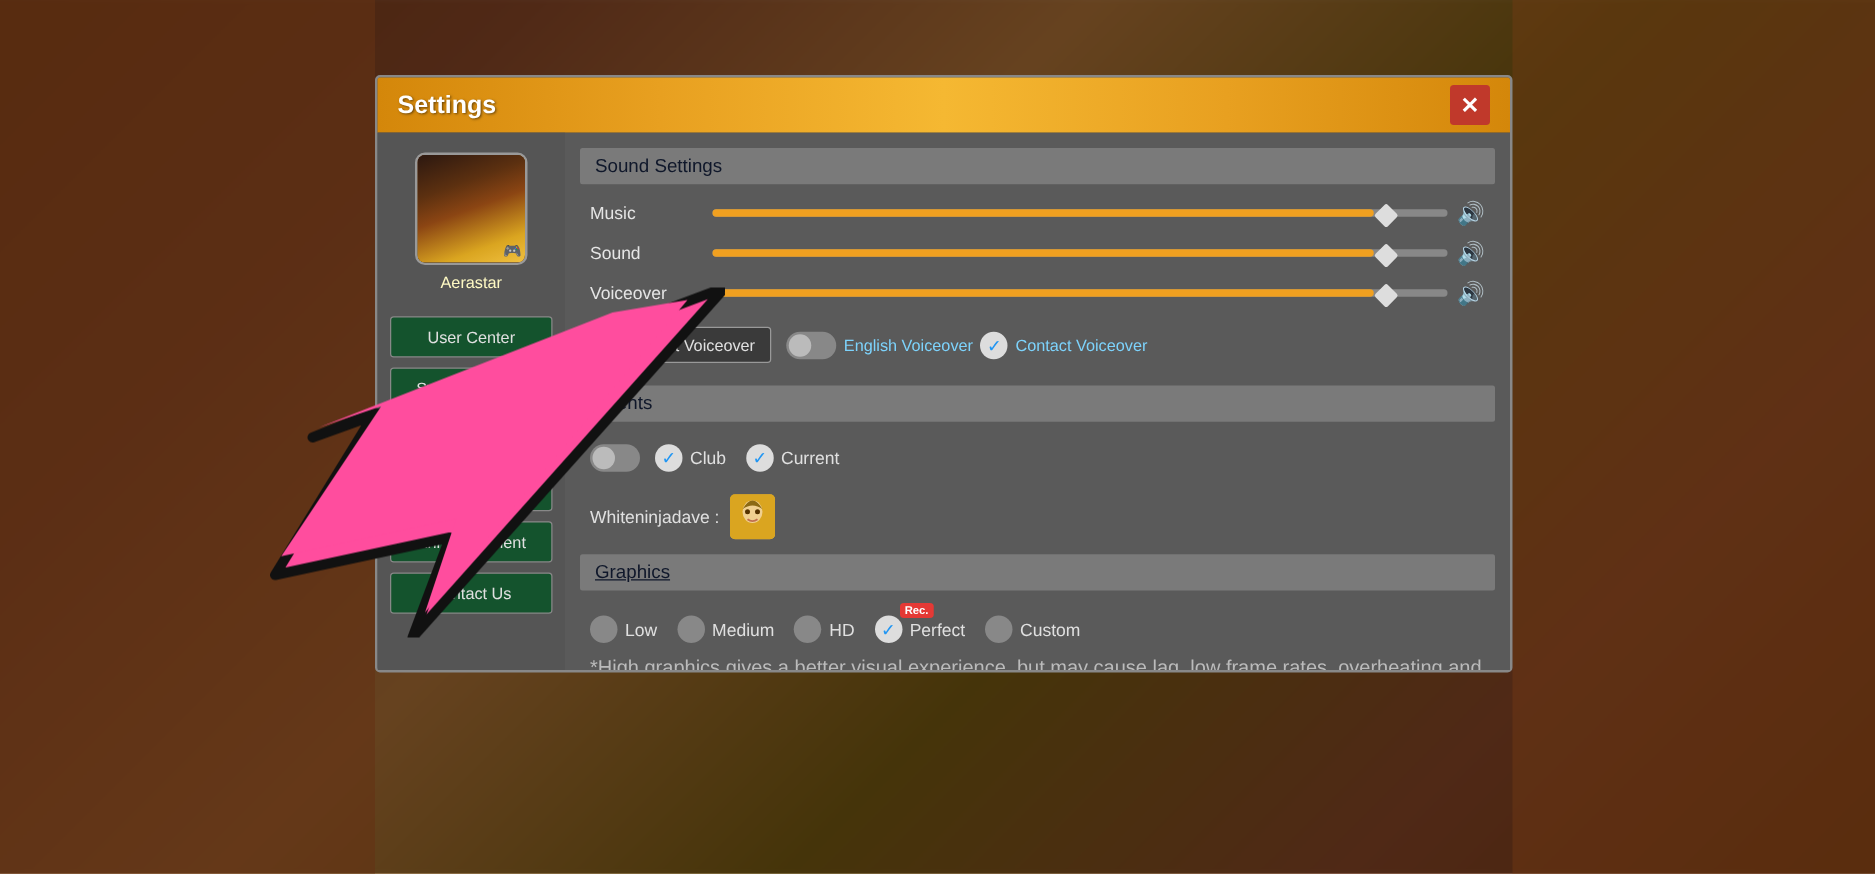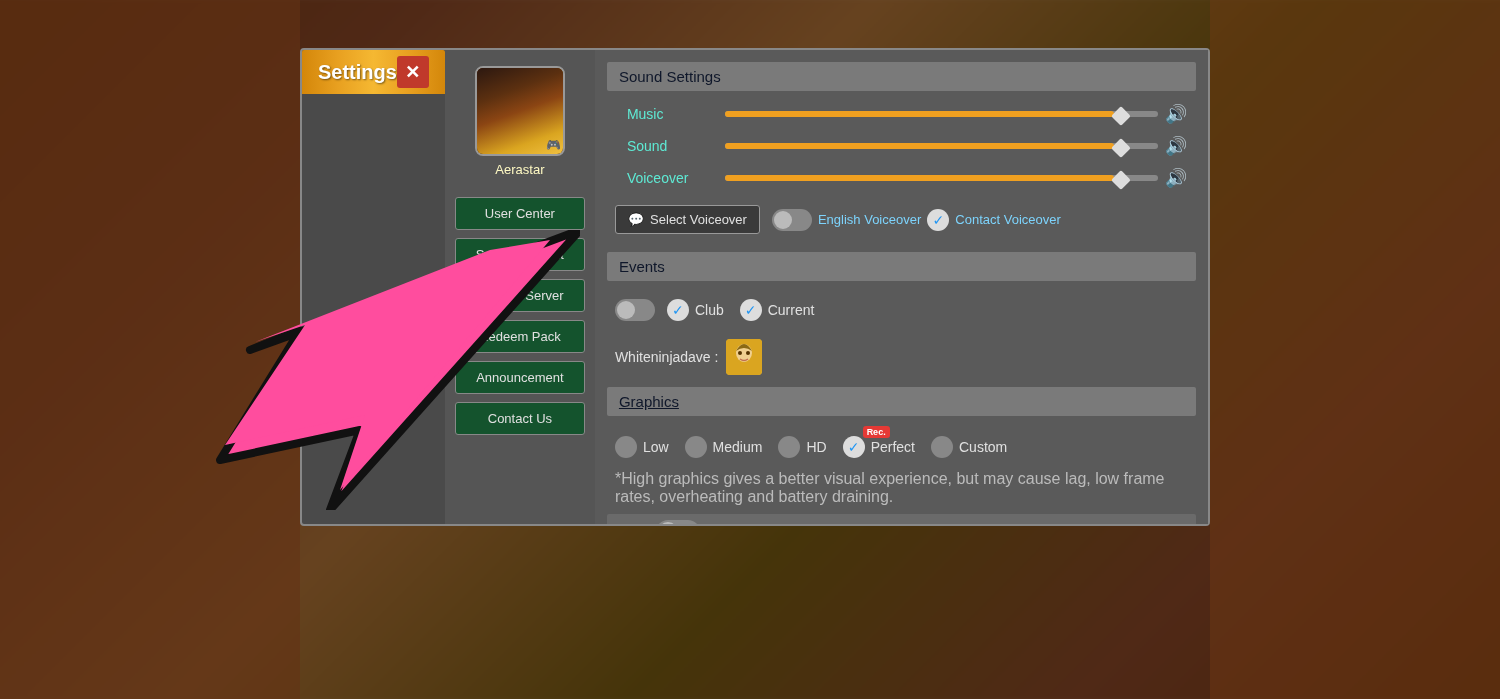--- a/index.html
+++ b/index.html
@@ -23,28 +23,29 @@
     
     .overlay {
       position: absolute;
       inset: 0;
       background: rgba(0,0,0,0.5);
     }
 
     
     .dialog {
       position: absolute;
-      top: 48px;
+      top: 60px;
       left: 300px;
       width: 910px;
       height: 478px;
       background: #4a4a4a;
       border: 2px solid #888;
       border-radius: 4px;
       display: flex;
+      flex-direction: column;
     }
 
     .dialog-header {
       background: linear-gradient(90deg, #d4870a, #e8a020, #f5b832, #e8a020, #d4870a);
       height: 44px;
       display: flex;
       align-items: center;
       padding: 0 16px;
       border-radius: 2px 2px 0 0;
       flex-shrink: 0;
@@ -162,25 +163,24 @@
 
     
     .slider-row {
       display: flex;
       align-items: center;
       margin-bottom: 10px;
       padding: 0 8px;
     }
 
     .slider-label {
-      color: #5eead4;
+      color: #e5e5e5;
       font-size: 14px;
       width: 90px;
       flex-shrink: 0;
-      margin-left: 12px;
     }
 
     .slider-track {
       flex: 1;
       height: 6px;
       background: #888;
       border-radius: 3px;
       position: relative;
       margin: 0 8px;
     }

